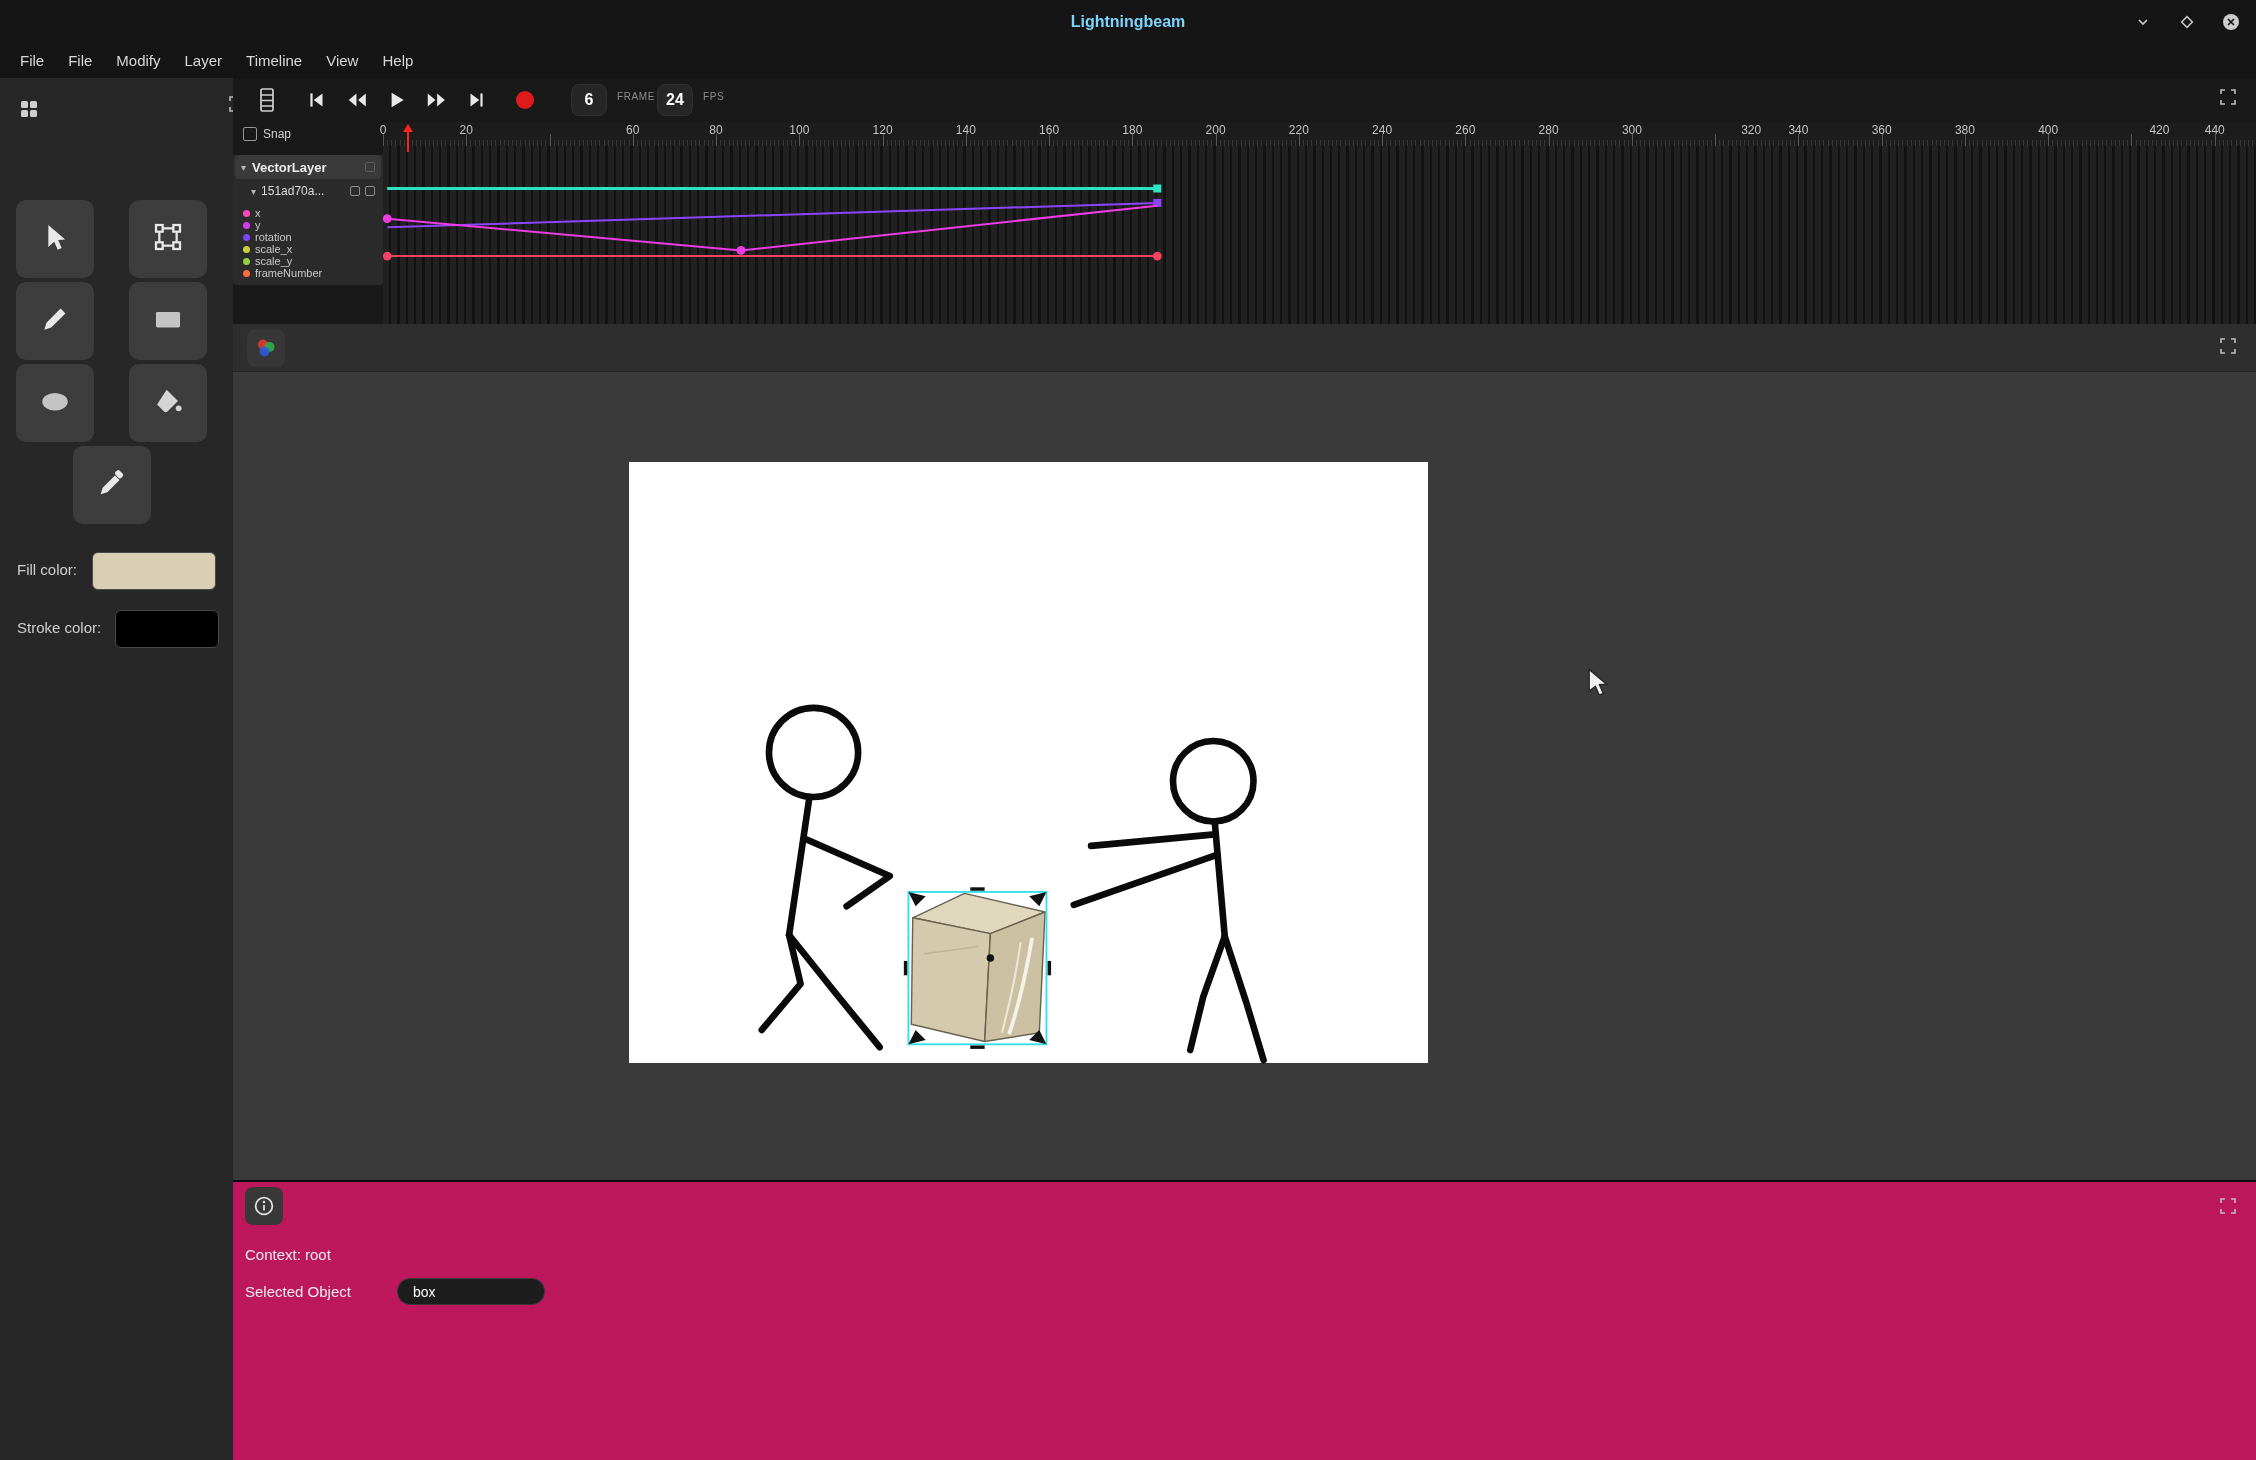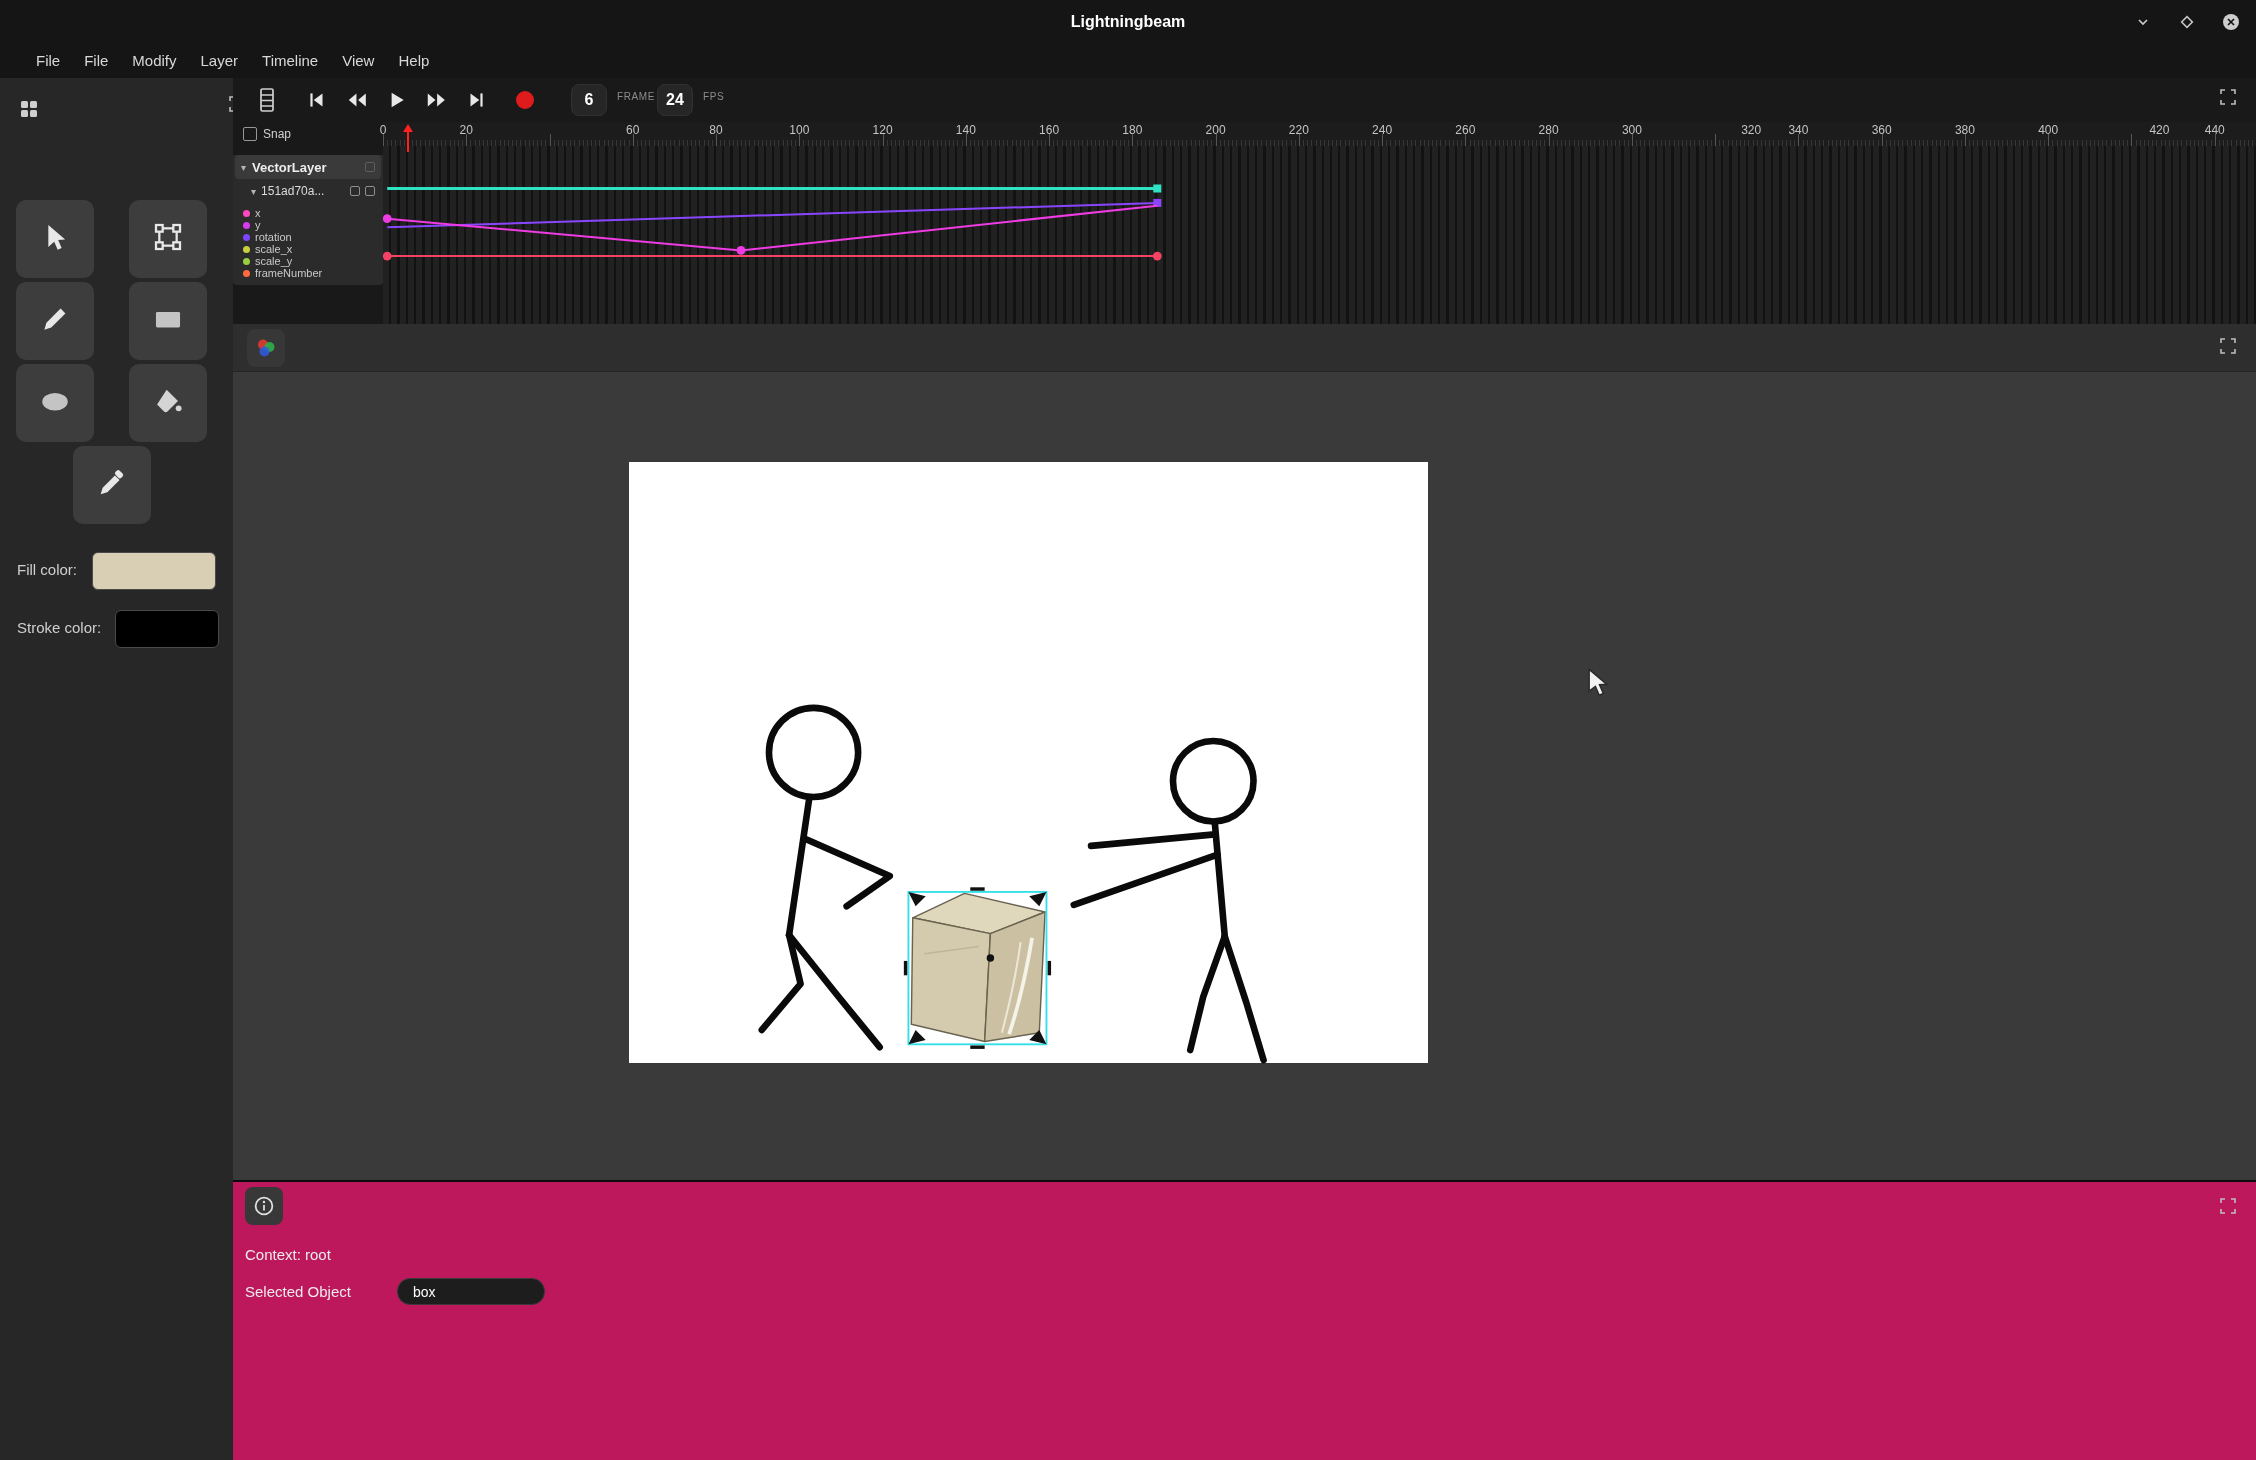--- a/index.html
+++ b/index.html
@@ -2,26 +2,26 @@
 <html><head>
 <meta charset="utf-8">
 <style>
   * { margin:0; padding:0; box-sizing:border-box; }
   html,body { width:2256px; height:1460px; overflow:hidden; }
   body { font-family:"Liberation Sans","DejaVu Sans",sans-serif; background:#161616; color:#ddd; position:relative; }
 
   
   .titlebar { position:absolute; left:0; top:0; width:2256px; height:44px; background:#151515; }
   .title { position:absolute; left:0; right:0; top:0; height:44px; line-height:44px; text-align:center;
-           font-size:16px; font-weight:bold; color:#ffffff; }
+           font-size:16px; font-weight:bold; color:#7dd3fc; }
   .win-controls { position:absolute; right:14px; top:0; height:44px; display:flex; align-items:center; gap:22px; }
   .win-btn { width:22px; height:22px; display:flex; align-items:center; justify-content:center; cursor:default; }
 
   .menubar { position:absolute; left:0; top:44px; width:2256px; height:34px; background:#151515;
-             display:flex; align-items:center; padding-left:24px; }
+             display:flex; align-items:center; padding-left:8px; }
   .menu-item { padding:0 12px; font-size:15px; color:#d8d8d8; height:34px; line-height:34px; }
 
   
   .left-panel { position:absolute; left:0; top:78px; width:262px; height:1382px; background:#272727; border-right:1px solid #0c0c0c; }
   .panel-top-icon { position:absolute; left:12px; top:14px; width:34px; height:34px; display:flex; align-items:center; justify-content:center; }
   .panel-expand { position:absolute; right:14px; top:16px; }
   .tool-btn { position:absolute; width:78px; height:78px; border-radius:10px; background:#3d3d3d;
               display:flex; align-items:center; justify-content:center; }
   .tb-r1c1 { left:16px;  top:122px; }
   .tb-r1c2 { left:129px; top:122px; }

